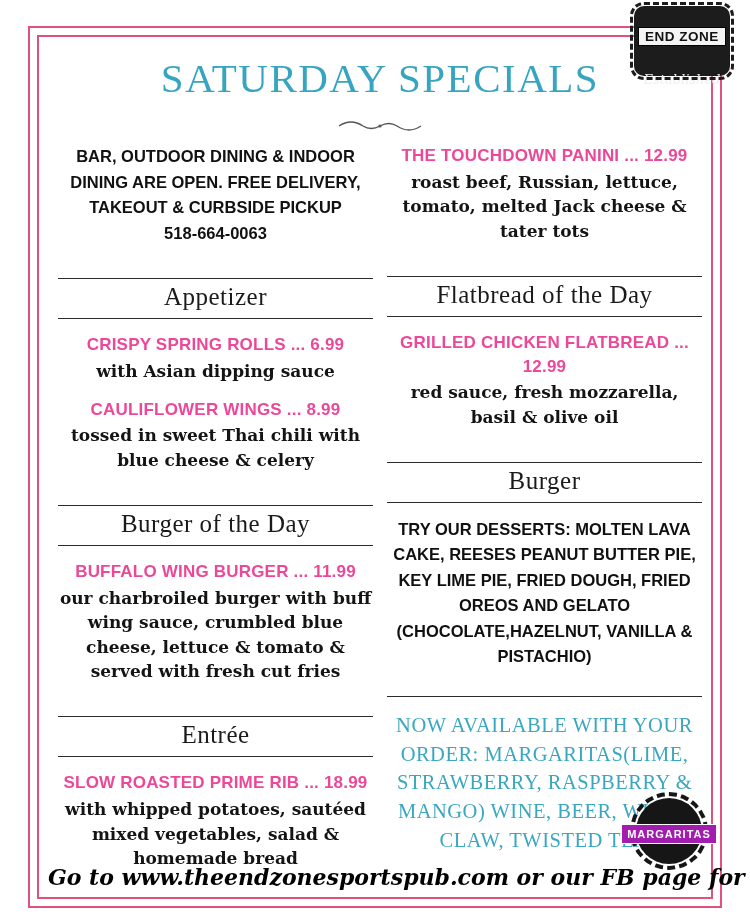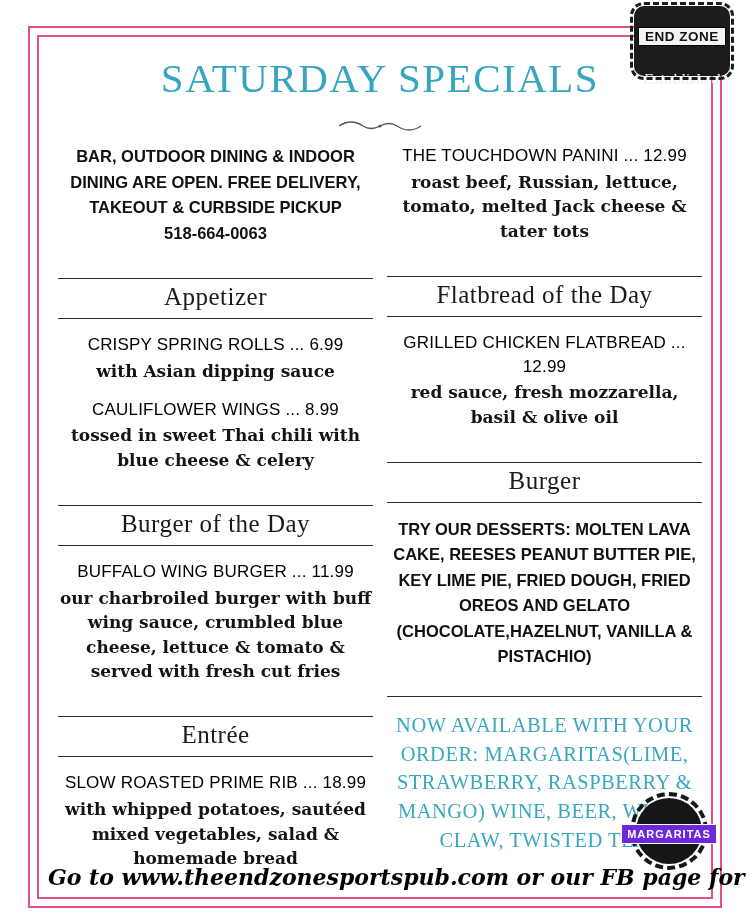--- a/index.html
+++ b/index.html
@@ -44,22 +44,22 @@
     margin:32px 0 0;padding:4px 0 7px;
     border-top:1.5px solid #2b2b2b;border-bottom:1.5px solid #2b2b2b;
     text-align:center;
     font-family:"Liberation Serif",serif;
     font-weight:400;font-size:25px;letter-spacing:0.5px;
     color:#1a1a1a;
   }
   .item{margin-top:14px;}
   .item-name{
     margin:0;text-align:center;
-    font-size:17px;font-weight:400;letter-spacing:0.2px;
-    color:#000000;line-height:1.4;
+    font-size:17px;font-weight:700;letter-spacing:0.2px;
+    color:#ec4899;line-height:1.4;
   }
   .item-desc{
     margin:2px 0 0;text-align:center;
     font-family:"DejaVu Serif",serif;
     font-weight:700;font-size:17px;line-height:1.45;
     color:#141414;
   }
   .dessert-note{
     margin:14px 0 0;text-align:center;
     font-size:16.5px;font-weight:700;line-height:1.55;
@@ -107,21 +107,21 @@
   }
   .marg-circle{
     position:absolute;left:14px;top:-14px;width:66px;height:66px;
     background:#161616;border-radius:50%;
   }
   .marg-circle::before{
     content:"";position:absolute;inset:-6px;border:4px dashed #161616;border-radius:50%;
   }
   .marg-band{
     position:absolute;left:0;right:0;top:12px;height:18px;
-    background:#6d28d9;border-top:1.5px solid #fff;border-bottom:1.5px solid #fff;
+    background:#a21caf;border-top:1.5px solid #fff;border-bottom:1.5px solid #fff;
     display:flex;align-items:center;justify-content:center;
     color:#fff;font-weight:700;font-size:11px;letter-spacing:1px;
   }
 </style>
 </head>
 <body>
 
 <div class="page">
   <div class="frame-outer"></div>
   <div class="frame-inner"></div>

